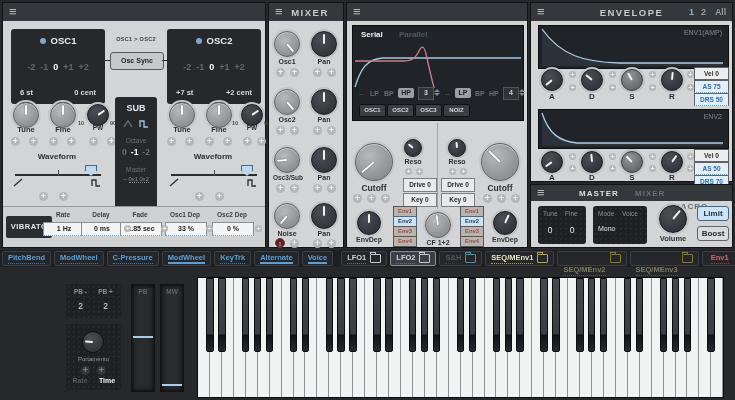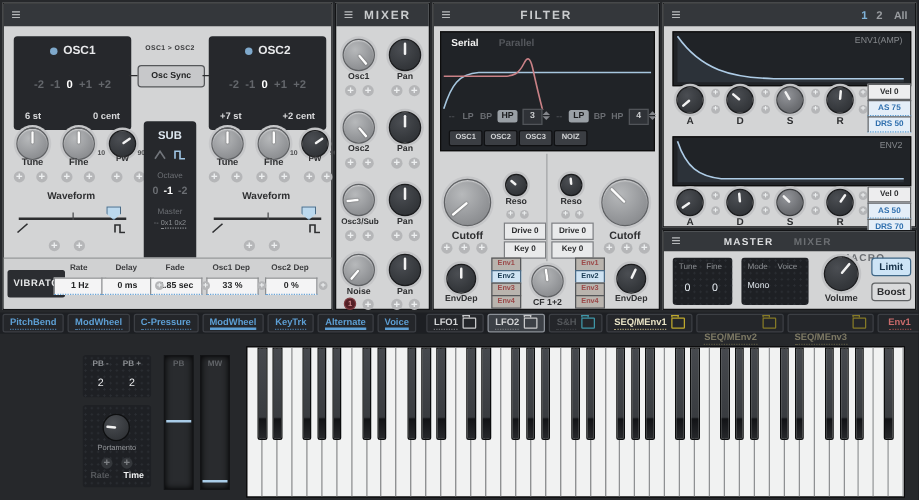--- a/index.html
+++ b/index.html
@@ -283,21 +283,20 @@
     <span class="klbl" style="left:38px;top:227px;width:34px;font-size:7px;">Pan</span>
     <span class="a" style="left:6px;top:235px;width:10px;height:10px;border-radius:50%;background:#542026;border:1px solid #7e3a40;color:#d0898d;font-size:6px;font-weight:bold;text-align:center;line-height:10px;">1</span>
     <span class="plus" style="left:21px;top:236px;">+</span>
     <span class="plus" style="left:44px;top:236px;">+</span>
       <span class="plus" style="left:58px;top:236px;">+</span>
   </section>
 
   <section class="panel" style="left:346px;top:2px;width:182px;height:246px;">
     <div class="phead">
       <span class="menu-ic">≡</span>
-      <span class="ptitle">FILTER</span>
     </div>
     <div class="disp" style="left:5px;top:22px;width:170px;height:94px;">
       <span class="a" style="left:8px;top:4px;color:#f0f0f0;font-size:8px;font-weight:bold;">Serial</span>
       <span class="a" style="left:46px;top:4px;color:#54575c;font-size:8px;font-weight:bold;">Parallel</span>
       <svg class="a" style="left:0;top:15px;" width="168" height="47" viewBox="0 0 168 47">
         <path d="M2,46 C8,27 14,18 30,17 L168,17" stroke="#a6c6de" stroke-width="1.3" fill="none"></path>
         <path d="M2,20 L50,20 C58,20 62,18 66,10 C69,4 71,5 73,13 C75,22 79,40 83,54" stroke="#c98186" stroke-width="1.3" fill="none"></path>
       </svg>
       <span class="ftype off" style="left:6px;top:64px;">--</span>
       <span class="ftype" style="left:17px;top:64px;">LP</span>
@@ -360,20 +359,21 @@
     <span class="fenv on" style="left:113px;top:213px;">Env2</span>
     <span class="fenv" style="left:113px;top:223px;">Env3</span>
     <span class="fenv" style="left:113px;top:233px;">Env4</span>
     <div class="knob dk2" style="left:146px;top:208px;width:24px;height:24px;--rot:25deg;"></div>
     <span class="klbl" style="left:136px;top:233px;width:44px;font-size:7px;">EnvDep</span>
   </section>
 
   <section class="panel" style="left:530px;top:2px;width:203px;height:180px;">
     <div class="phead">
       <span class="menu-ic">≡</span>
+      <span class="ptitle">ENVELOPE</span>
       <span class="a" style="right:38px;top:4px;color:#7fb2d8;font-size:9px;font-weight:bold;">1</span>
       <span class="a" style="right:26px;top:4px;color:#9a9da1;font-size:9px;font-weight:bold;">2</span>
       <span class="a" style="right:6px;top:4px;color:#9a9da1;font-size:8.5px;font-weight:bold;">All</span>
     </div>
 
     <div class="disp" style="left:7px;top:22px;width:189px;height:42px;">
       <span class="a" style="right:6px;top:3px;color:#85888c;font-size:7px;">ENV1(AMP)</span>
       <svg width="187" height="40" viewBox="0 0 187 40">
         <path d="M3,3 C22,30 46,36 80,37 L184,37 L184,40 L3,40 Z" fill="rgba(160,190,215,0.10)" stroke="none"></path>
         <path d="M3,3 C22,30 46,36 80,37 L184,37" stroke="#aecce6" stroke-width="1.3" fill="none"></path>

